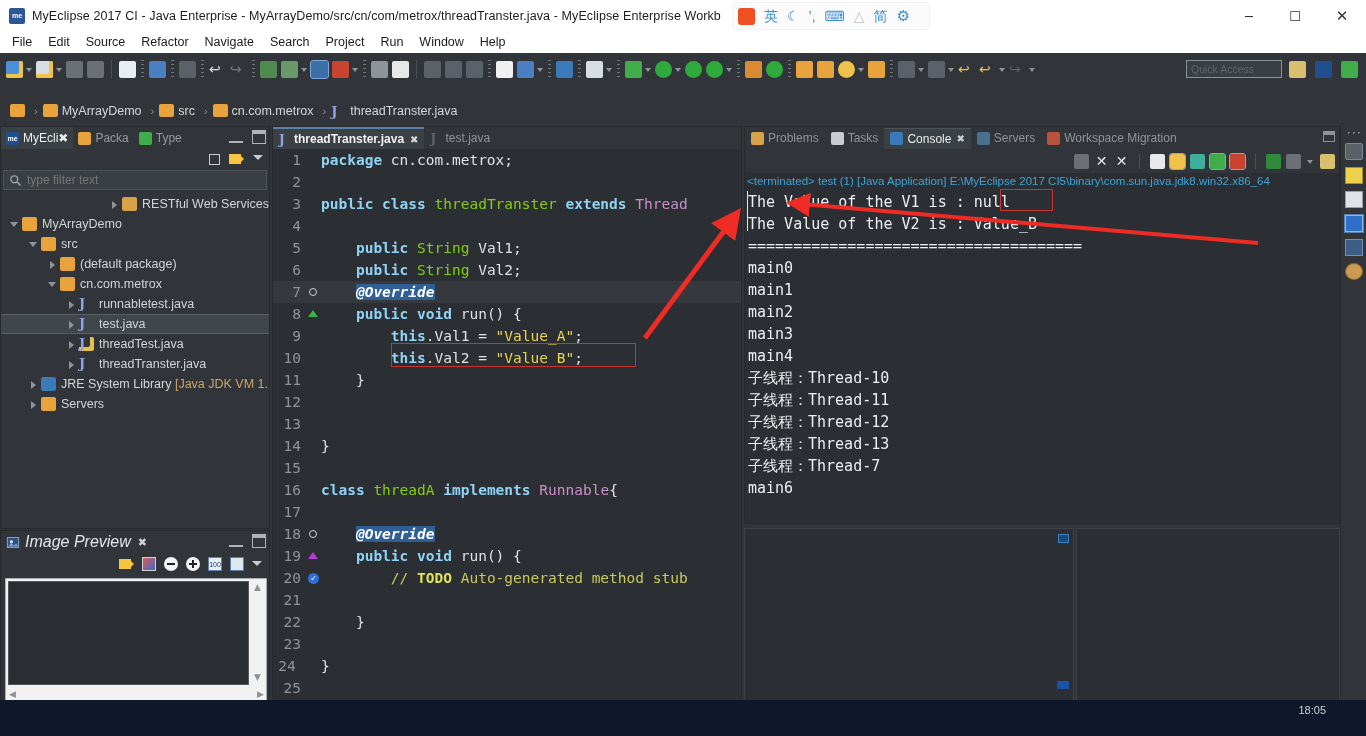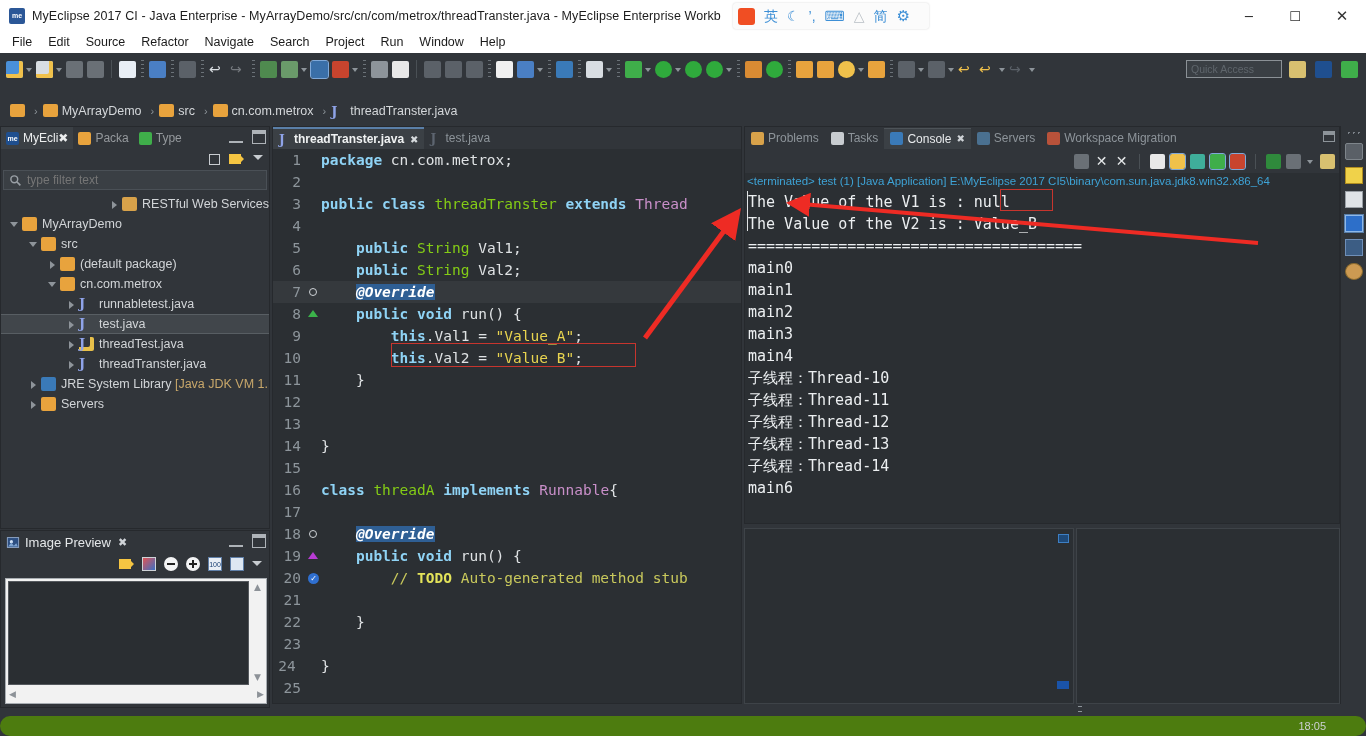--- a/index.html
+++ b/index.html
@@ -100,21 +100,21 @@
     border-left:4px solid transparent;border-right:4px solid transparent;border-top:5px solid #8e949a;}
   .ticon{width:15px;height:14px;flex:0 0 auto;margin-right:5px;}
   .tlabel{line-height:20px;}
   .tlabel .dim{color:#c8a76a;}
 
   
   .imgprev{position:absolute;left:0;top:530px;width:270px;height:178px;background:#31353a;
     border:1px solid #26292d;}
   .ip-title{height:22px;display:flex;align-items:center;background:#31353a;position:relative;}
   .ip-title .ico{width:14px;height:13px;margin:0 5px 0 5px;}
-  .ip-title .txt{font-size:13px;color:#e4e7e9;}
+  .ip-title .txt{font-size:16px;color:#e4e7e9;font-style:italic;}
   .ip-title .closex{margin-left:7px;font-size:11px;color:#cfd3d7;font-family:"DejaVu Sans",sans-serif;}
   .ip-toolbar{height:22px;display:flex;align-items:center;justify-content:flex-end;gap:8px;
     padding-right:5px;}
   .ip-canvas{position:absolute;left:4px;top:47px;width:262px;height:126px;background:#f2f2f2;
     border:1px solid #a8adb2;}
   .ip-inner{position:absolute;left:2px;top:2px;width:241px;height:104px;background:#2a2e32;
     border:1px solid #55595e;}
   .ip-vscroll{position:absolute;right:1px;top:1px;width:15px;height:106px;background:#f2f2f2;}
   .ip-hscroll{position:absolute;left:1px;bottom:1px;width:259px;height:15px;background:#f2f2f2;}
   .sarrow{font-size:9px;color:#8d9298;font-family:"DejaVu Sans",sans-serif;text-align:center;}
@@ -177,21 +177,21 @@
   
   .fastbar{position:absolute;right:0;top:126px;width:26px;height:578px;background:#31353a;
     border-left:1px solid #26292d;display:flex;flex-direction:column;align-items:center;
     padding-top:4px;gap:7px;}
   .fv{width:18px;height:17px;flex:0 0 auto;}
   .fv.sel{outline:1px solid #5a7fa8;background:#3d4busy;}
   .fastbar .top-dots{width:16px;height:6px;
     background-image:radial-gradient(#7b8188 1px,transparent 1px);background-size:5px 5px;}
 
   
-  .statusbar{position:absolute;left:0;bottom:0;width:1366px;height:20px;background:#4d7c0f;border-radius:11px;}
+  .statusbar{position:absolute;left:0;bottom:0;width:1366px;height:36px;background:#0f172a;}
   .statusbar .clock{position:absolute;right:40px;top:4px;font-size:11px;color:#cdd1d4;}
   .dotgrip{position:absolute;left:1078px;top:706px;width:4px;height:22px;
     background-image:linear-gradient(to bottom,#8d949a 1.5px,transparent 1.5px);
     background-size:4px 5px;}
 
   
   .annotation{position:absolute;left:0;top:0;width:1366px;height:736px;pointer-events:none;}
 </style>
 </head>
 <body>
@@ -563,21 +563,21 @@
         <div class="cn-line">=====================================</div>
         <div class="cn-line">main0</div>
         <div class="cn-line">main1</div>
         <div class="cn-line">main2</div>
         <div class="cn-line">main3</div>
         <div class="cn-line">main4</div>
         <div class="cn-line">子线程：Thread-10</div>
         <div class="cn-line">子线程：Thread-11</div>
         <div class="cn-line">子线程：Thread-12</div>
         <div class="cn-line">子线程：Thread-13</div>
-        <div class="cn-line">子线程：Thread-14</div>
+        <div class="cn-line">子线程：Thread-7</div>
         <div class="cn-line">main6</div>
       </div>
     <div class="box-hl" style="left:255px;top:62px;width:53px;height:22px;"></div>
   </div>
 
   <div class="bpanel bp1">
     <div style="position:absolute;right:4px;top:5px;width:11px;height:9px;background:#1e4a7a;border:1px solid #3d7fc4;"></div>
     <div style="position:absolute;right:4px;top:152px;width:12px;height:8px;background:#1a53a8;"></div>
   </div>
   <div class="bpanel bp2"></div>

